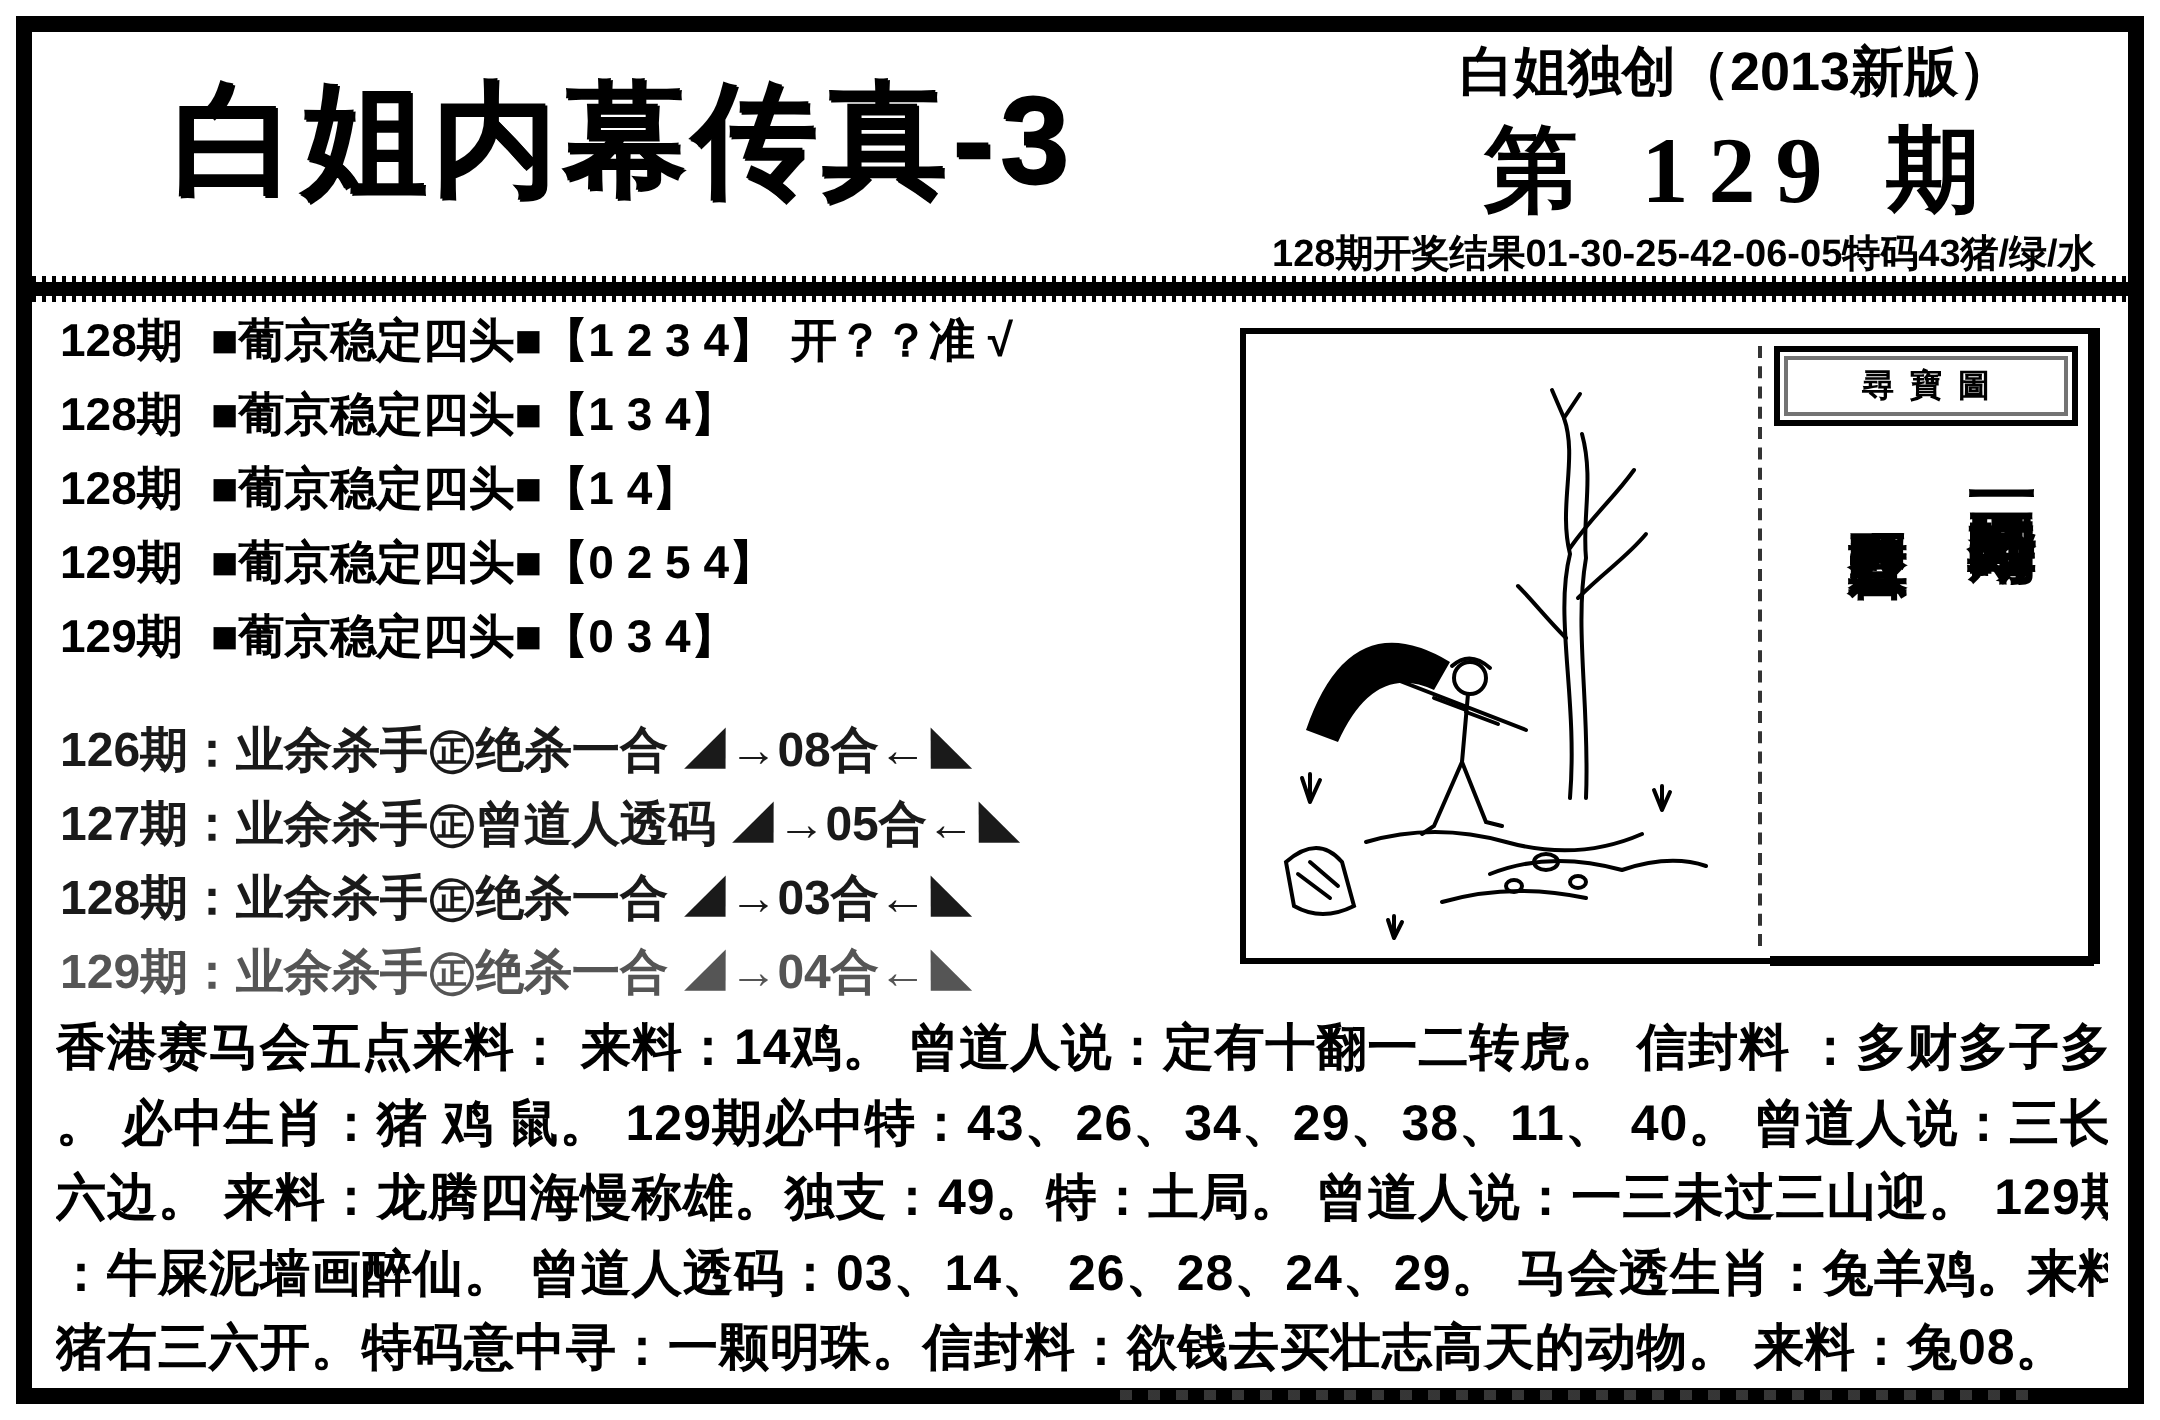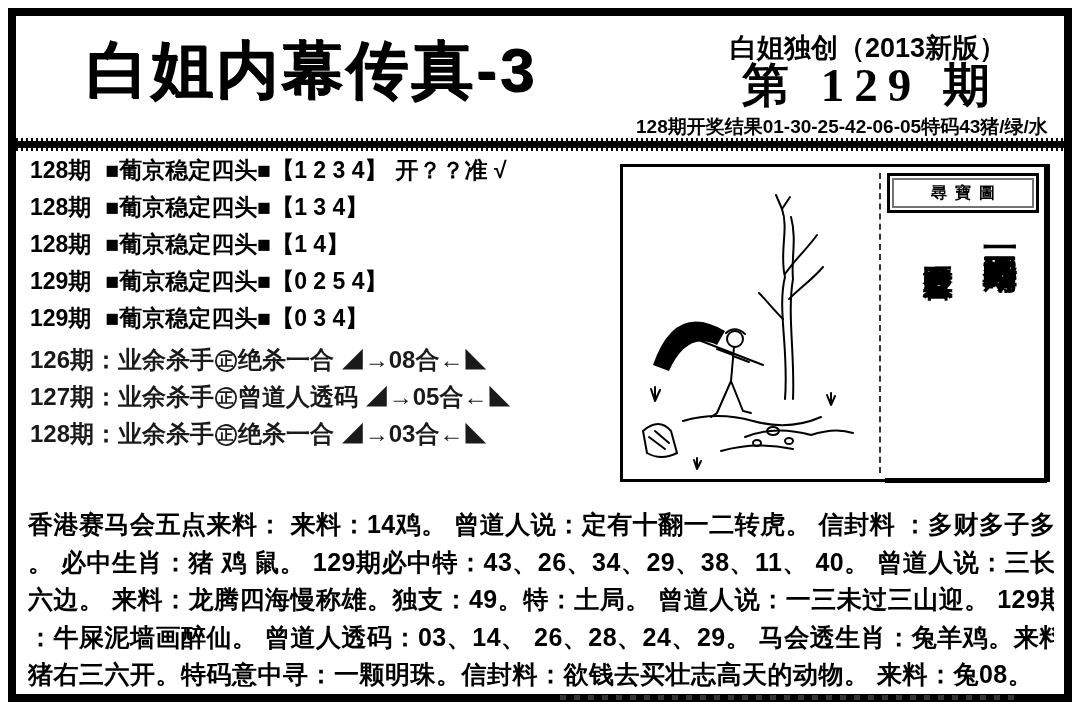--- a/index.html
+++ b/index.html
@@ -11,42 +11,42 @@
     position:absolute;left:8px;top:8px;width:1048px;height:678px;
     border:8px solid #000;pointer-events:none;
   }
   
   .main-title{
     position:absolute;left:86px;top:28px;font-size:62px;font-weight:900;
     letter-spacing:3px;white-space:nowrap;
     text-shadow:1px 1px 0 #000;
   }
   .edition{
-    position:absolute;left:730px;top:30px;font-size:27px;font-weight:800;white-space:nowrap;
+    position:absolute;left:730px;top:18px;font-size:27px;font-weight:800;white-space:nowrap;
   }
   .issue{
     position:absolute;left:742px;top:54px;font-size:47px;font-weight:900;
     letter-spacing:10px;white-space:nowrap;font-family:"Liberation Serif",serif;
   }
   .last-result{
     position:absolute;left:636px;top:114px;font-size:19px;font-weight:800;white-space:nowrap;
   }
   .zipper{
     position:absolute;left:16px;top:138px;width:1048px;height:13px;
     background:
       repeating-linear-gradient(90deg,#000 0 2px,rgba(0,0,0,0) 2px 5px),
       linear-gradient(#fff 0 3px,#000 3px 10px,#fff 10px 13px);
   }
   
   .rows{position:absolute;left:30px;top:152px;width:575px;}
   .prow{height:37px;line-height:37px;font-size:23px;font-weight:700;white-space:nowrap;overflow:hidden;}
   .prow .per{margin-right:14px;}
   .prow .res{margin-left:8px;}
   .krow{height:37px;line-height:37px;font-size:24px;font-weight:600;white-space:nowrap;overflow:hidden;color:#1a1a1a;}
-  .krow.k1{margin-top:4px;}
+  .krow.k1{margin-top:20px;}
   .krow.faded{color:#555;}
   
   .panel{
     position:absolute;left:620px;top:164px;width:430px;height:318px;
     border:3px solid #000;border-right-width:6px;box-sizing:border-box;
   }
   .panel .divider{
     position:absolute;left:256px;top:6px;bottom:6px;border-left:2px dashed #333;
   }
   .label-box{
@@ -103,20 +103,21 @@
     </div>
     <div class="prow">
       <span class="per">129期</span><span>■葡京稳定四头■</span><span>【0 2 5 4】</span>
     </div>
     <div class="prow">
       <span class="per">129期</span><span>■葡京稳定四头■</span><span>【0 3 4】</span>
     </div>
     <div class="krow k1">126期：业余杀手㊣绝杀一合 ◢→08合←◣</div>
     <div class="krow">127期：业余杀手㊣曾道人透码 ◢→05合←◣</div>
     <div class="krow">128期：业余杀手㊣绝杀一合 ◢→03合←◣</div>
+    <div class="krow faded">129期：业余杀手㊣绝杀一合 ◢→04合←◣</div>
   </div>
 
   <div class="panel">
     <svg class="drawing" width="250" height="308" viewBox="0 0 250 308" fill="none" stroke="#000" stroke-width="2" stroke-linecap="round">
 
       <path d="M160,230 C164,180 152,140 160,108 C154,84 164,60 157,40"></path>
       <path d="M168,230 C170,185 162,145 168,110 C166,90 172,70 166,48"></path>
       <path d="M160,105 C172,88 182,80 192,66"></path>
       <path d="M164,130 C178,116 188,110 198,98"></path>
       <path d="M158,150 C148,140 142,132 134,124"></path>

